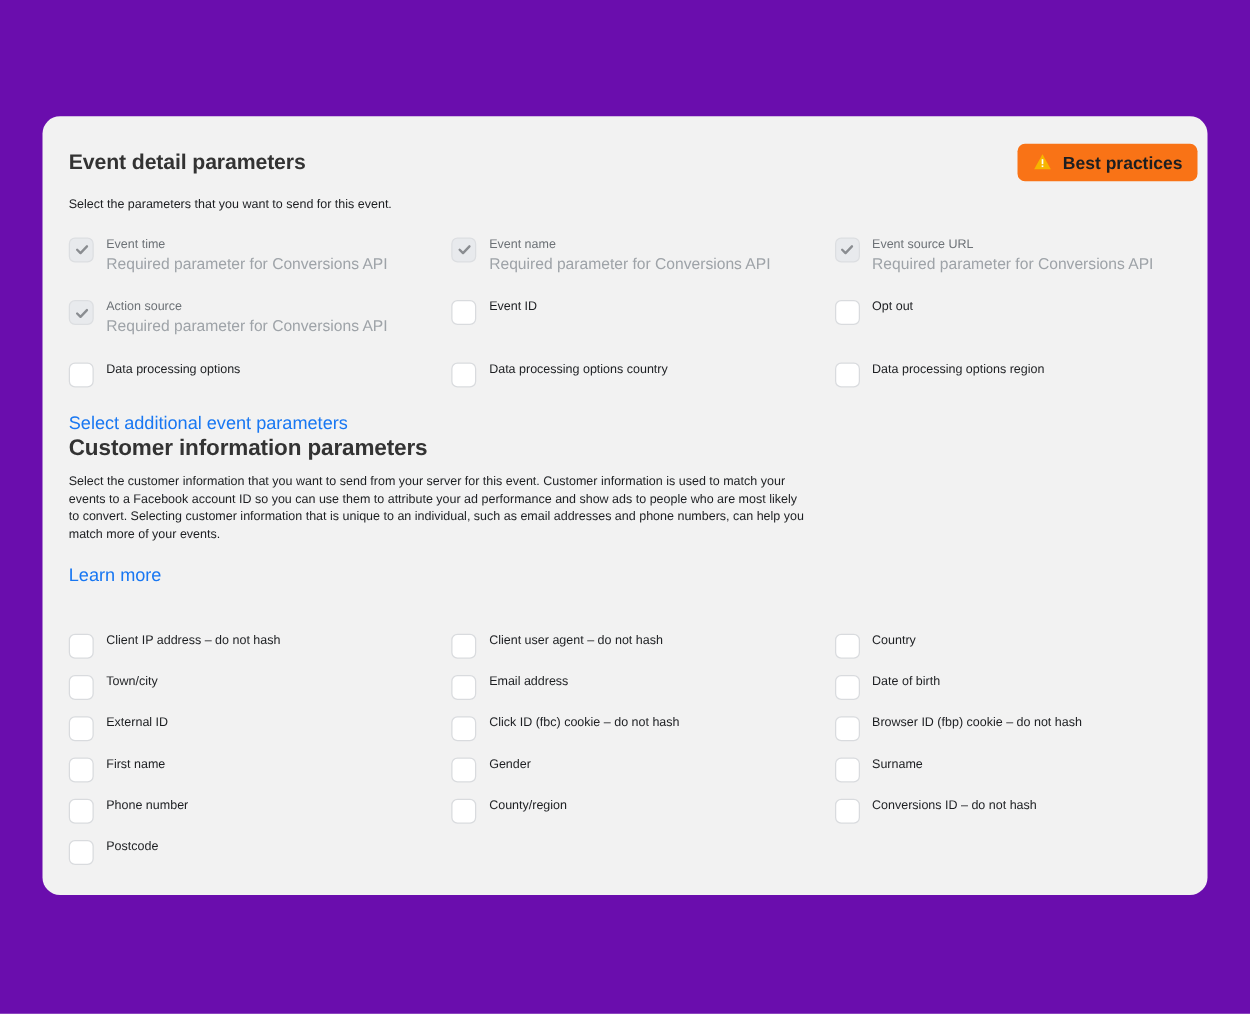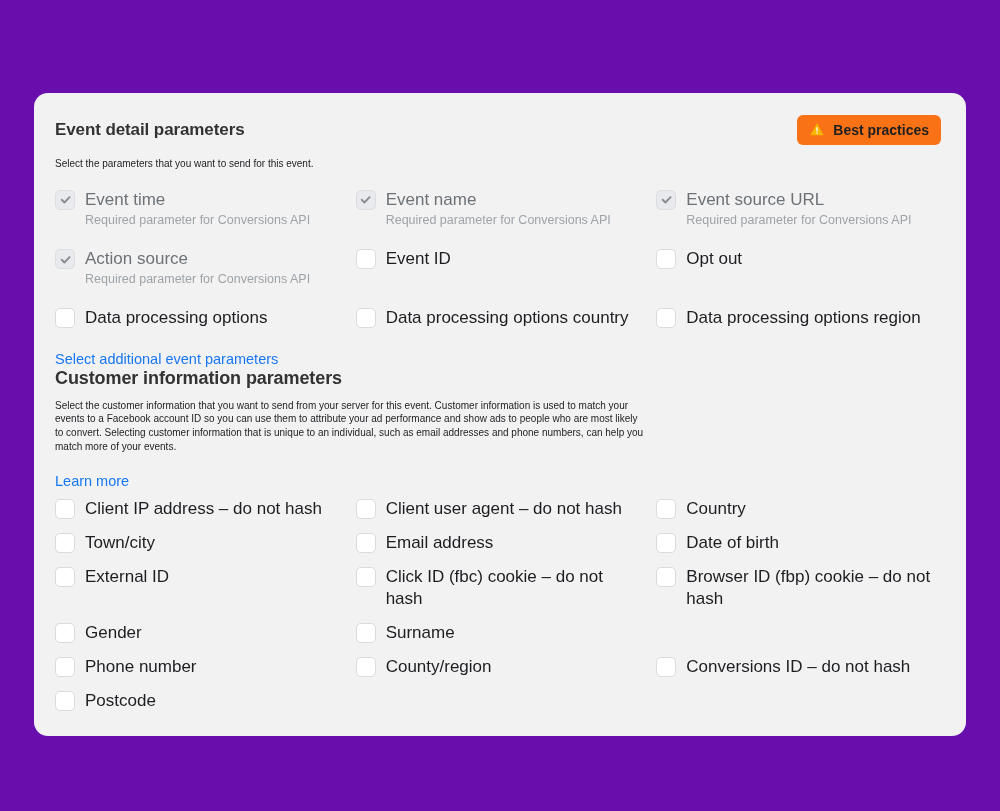--- a/index.html
+++ b/index.html
@@ -7,21 +7,21 @@
   body {
     background: #6a0dad;
     font-family: -apple-system, BlinkMacSystemFont, "Segoe UI", Helvetica, Arial, sans-serif;
     padding: 93px 34px 0 34px;
     -webkit-font-smoothing: antialiased;
     color: #1c1e21;
   }
   .card {
     background: #f2f2f2;
     border-radius: 14px;
-    padding: 22px 25px 24px 21px;
+    padding: 22px 8px 24px 21px;
     position: relative;
   }
   .header-row {
     display: flex;
     justify-content: space-between;
     align-items: center;
     margin-bottom: 12px;
   }
   h2.section-title {
     font-size: 17px;
@@ -74,21 +74,21 @@
     cursor: pointer;
   }
   .checkbox.locked {
     background: #e8eaed;
     border: 1px solid #dcdee1;
     cursor: default;
   }
   .checkbox.locked svg { width: 13px; height: 13px; display:block; }
   .item-text { display: flex; flex-direction: column; }
   .item-label {
-    font-size: 17px;
+    font-size: 10px;
     color: #1c1e21;
     line-height: 1.3;
   }
   .item-label.muted { color: #6d7277; }
   .item-sub {
     font-size: 12.5px;
     color: #9ea3a8;
     margin-top: 1px;
     line-height: 1.3;
   }
@@ -101,21 +101,21 @@
   }
   .link-row { margin-top: 6px; }
   .section2-title {
     font-size: 18px;
     font-weight: 700;
     color: #333;
     margin-bottom: 10px;
     letter-spacing: -0.1px;
   }
   .ci-desc { max-width: 590px; margin-bottom: 8px; }
-  .learn-link { margin-bottom: 8px; }
+  .learn-link { margin-bottom: 36px; }
 </style>
 </head>
 <body>
 
 <div class="card">
 
   <div class="header-row">
     <h2 class="section-title">Event detail parameters</h2>
     <div class="best-practices">
       <span>
@@ -284,20 +284,26 @@
       <div class="item-text">
           <span class="item-label">Browser ID (fbp) cookie – do not hash</span>
         </div>
     </div>
   </div>
 
   <div class="grid3 param-row2">
     <div class="checkbox-item">
       <div class="checkbox"></div>
       <div class="item-text">
+          <span class="item-label">First name</span>
+        </div>
+    </div>
+    <div class="checkbox-item">
+      <div class="checkbox"></div>
+      <div class="item-text">
           <span class="item-label">Gender</span>
         </div>
     </div>
     <div class="checkbox-item">
       <div class="checkbox"></div>
       <div class="item-text">
           <span class="item-label">Surname</span>
         </div>
     </div>
   </div>

